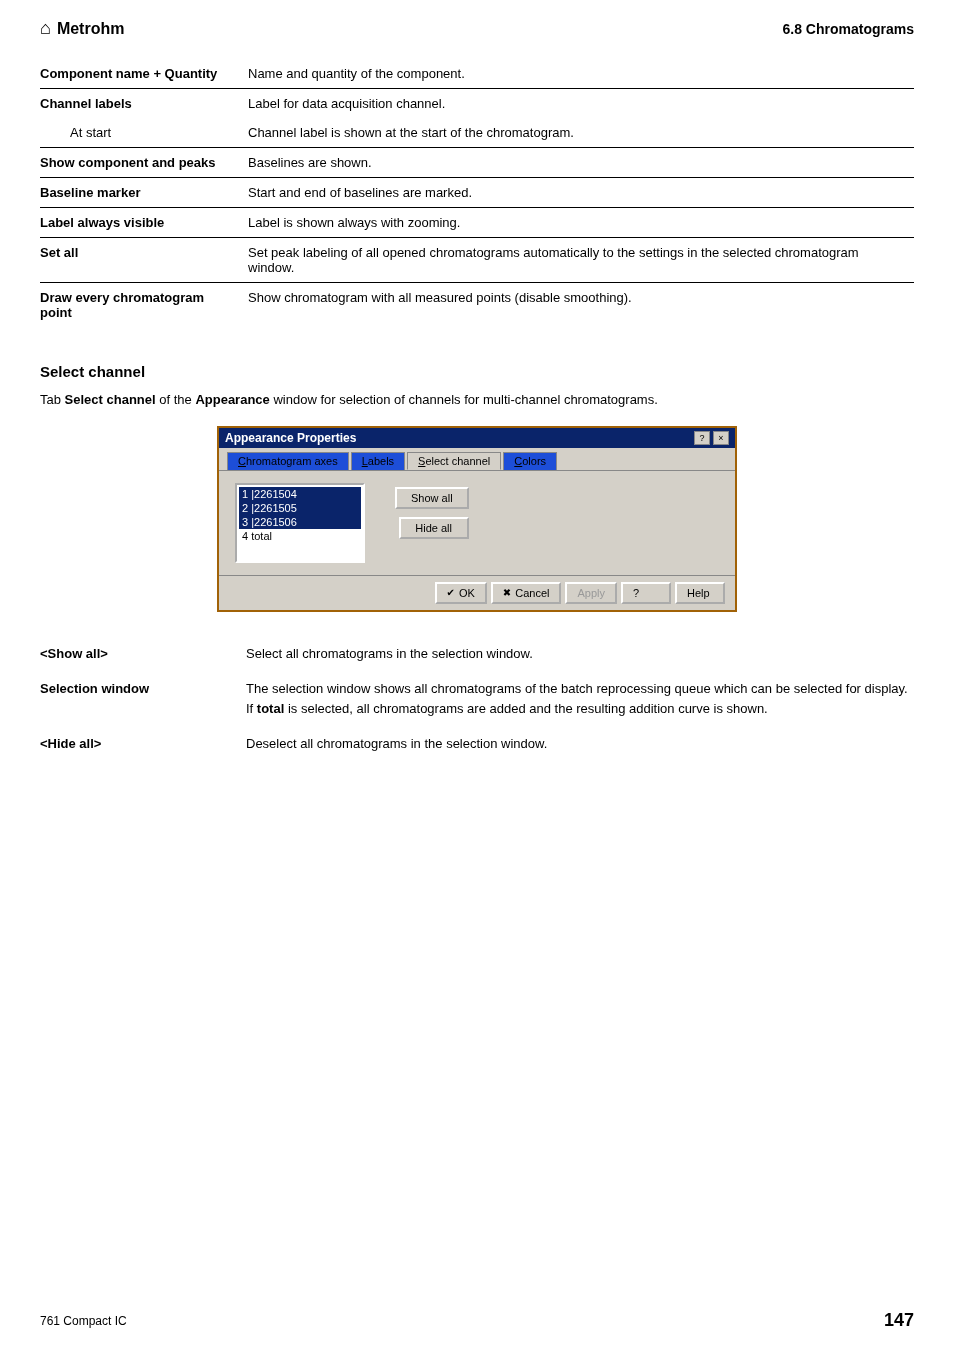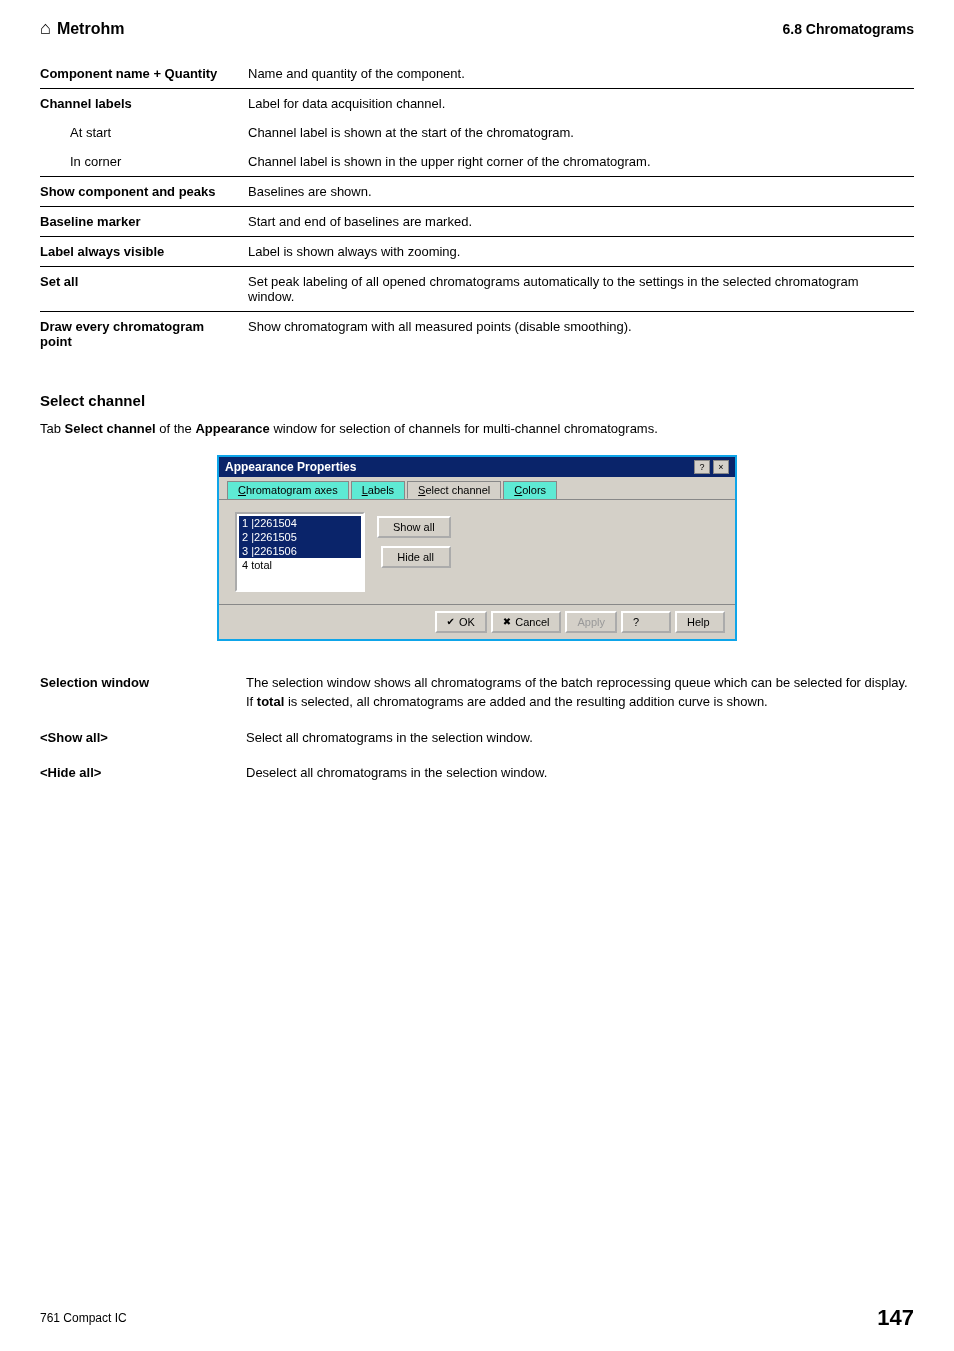--- a/index.html
+++ b/index.html
@@ -84,21 +84,21 @@
       margin: 30px 0 10px 0;
     }
     .section-intro {
       margin-bottom: 16px;
       font-size: 13px;
       line-height: 1.5;
     }
 
     
     .dialog-box {
-      border: 2px solid #0ea5e9;
+      border: 2px solid #a16207;
       width: 520px;
       margin: 0 auto 24px auto;
       background: #d4d0c8;
       font-size: 12px;
     }
     .dialog-titlebar {
       background: #0a246a;
       color: #fff;
       display: flex;
       justify-content: space-between;
@@ -126,40 +126,40 @@
     .dialog-tabs {
       display: flex;
       padding: 4px 8px 0 8px;
       gap: 2px;
       background: #d4d0c8;
     }
     .dialog-tab {
       padding: 2px 10px;
       border: 1px solid #888;
       border-bottom: none;
-      background: #5eead4;
+      background: #1d4ed8;
       font-size: 11px;
       cursor: pointer;
       position: relative;
     }
     .dialog-tab.active {
       background: #d4d0c8;
       border-bottom: 1px solid #d4d0c8;
       z-index: 2;
       font-weight: normal;
     }
     .dialog-tab .underline-char {
       text-decoration: underline;
     }
     .dialog-content {
       background: #d4d0c8;
       border-top: 1px solid #888;
       padding: 12px 16px;
       display: flex;
-      gap: 12px;
+      gap: 30px;
       min-height: 100px;
     }
     .channel-list-box {
       border: 2px inset #fff;
       background: #fff;
       width: 130px;
       min-height: 80px;
       padding: 2px;
       font-size: 11px;
     }
@@ -240,21 +240,21 @@
       position: absolute;
       bottom: 20px;
       left: 40px;
       right: 40px;
       display: flex;
       justify-content: space-between;
       align-items: center;
       font-size: 12px;
     }
     .page-number {
-      font-size: 22px;
+      font-size: 18px;
       font-weight: bold;
     }
   </style>
 </head>
 <body>
 
 <div class="page-header">
   <div class="logo-area">
     <span class="logo-icon">⌂</span>
     <span class="logo-text">Metrohm</span>
@@ -275,24 +275,20 @@
       <tr>
         <td class="bold-label">Channel labels</td>
         <td>Label for data acquisition channel.</td>
       </tr>
 
       <tr class="no-border" style="border-top:none;">
         <td class="indent" style="padding-left:30px; font-weight:normal;">At start</td>
         <td>Channel label is shown at the start of the chromatogram.</td>
       </tr>
 
-      <tr class="no-border" style="border-top:none;">
-        <td class="indent" style="padding-left:30px; font-weight:normal;">In corner</td>
-        <td>Channel label is shown in the upper right corner of the chromatogram.</td>
-      </tr>
 
       <tr>
         <td class="bold-label">Show component and peaks</td>
         <td>Baselines are shown.</td>
       </tr>
 
       <tr>
         <td class="bold-label">Baseline marker</td>
         <td>Start and end of baselines are marked.</td>
       </tr>
@@ -377,30 +373,30 @@
       </button>
       <button class="footer-btn">
         <span>Help</span>
       </button>
     </div>
   </div>
 
   <table class="desc-table">
     <tbody>
       <tr>
+        <td class="bold-label">&lt;Show all&gt;</td>
+        <td>Select all chromatograms in the selection window.</td>
+      </tr>
+      <tr>
         <td class="bold-label">Selection window</td>
         <td>
           The selection window shows all chromatograms of the batch reprocessing queue which can be selected for display. If <strong>total</strong> is selected, all chromatograms are added and the resulting addition curve is shown.
         </td>
       </tr>
       <tr>
-        <td class="bold-label">&lt;Show all&gt;</td>
-        <td>Select all chromatograms in the selection window.</td>
-      </tr>
-      <tr>
         <td class="bold-label">&lt;Hide all&gt;</td>
         <td>Deselect all chromatograms in the selection window.</td>
       </tr>
     </tbody>
   </table>
 
 </div>
 
 <div class="page-footer">
   <span>761 Compact IC</span>

